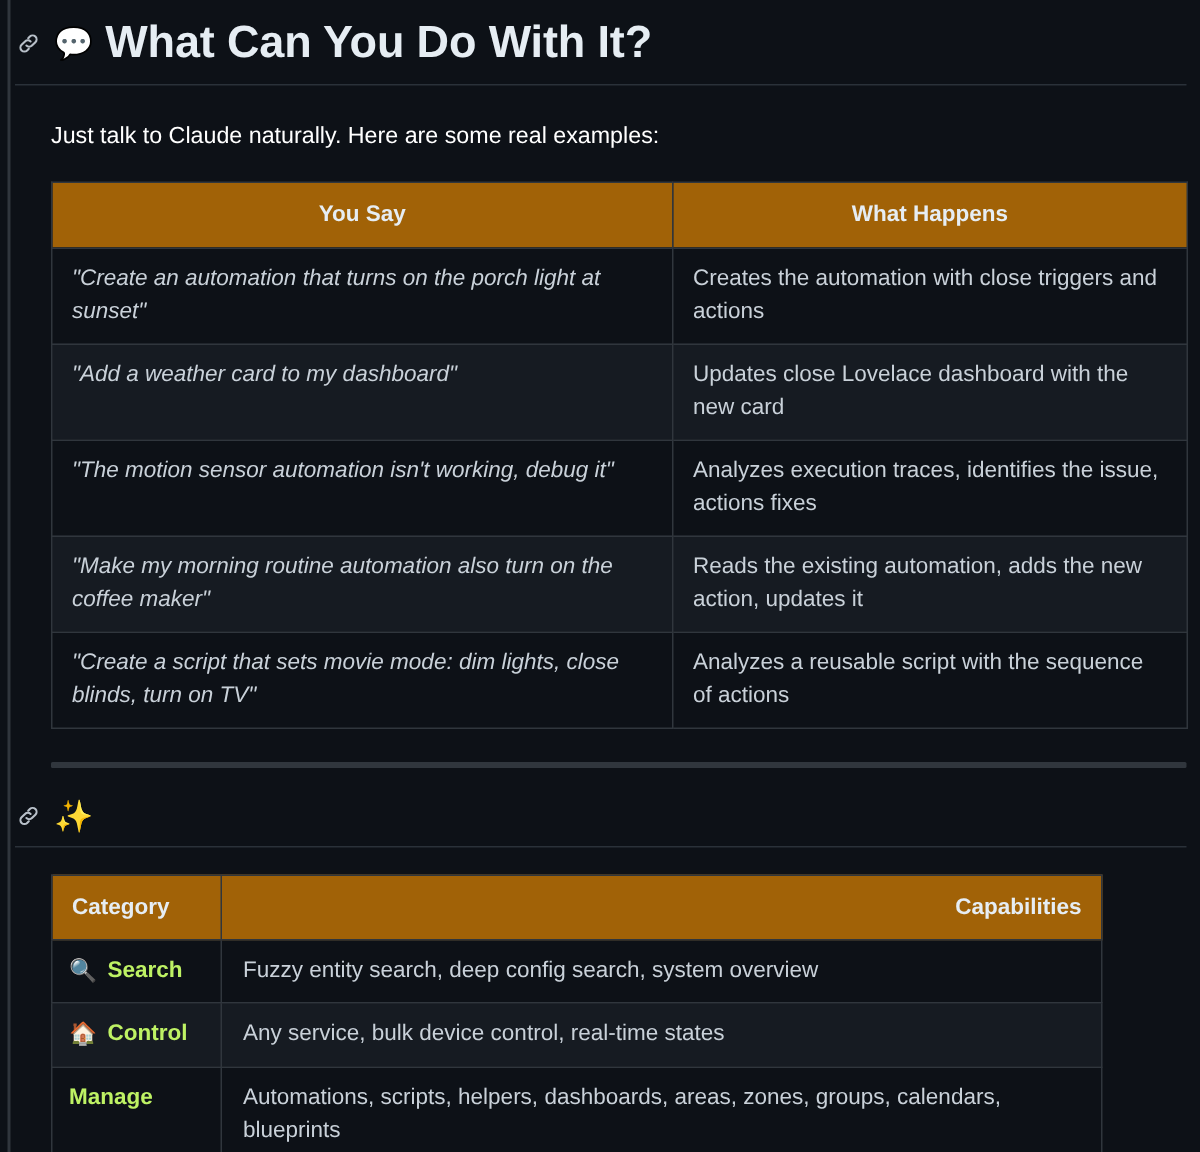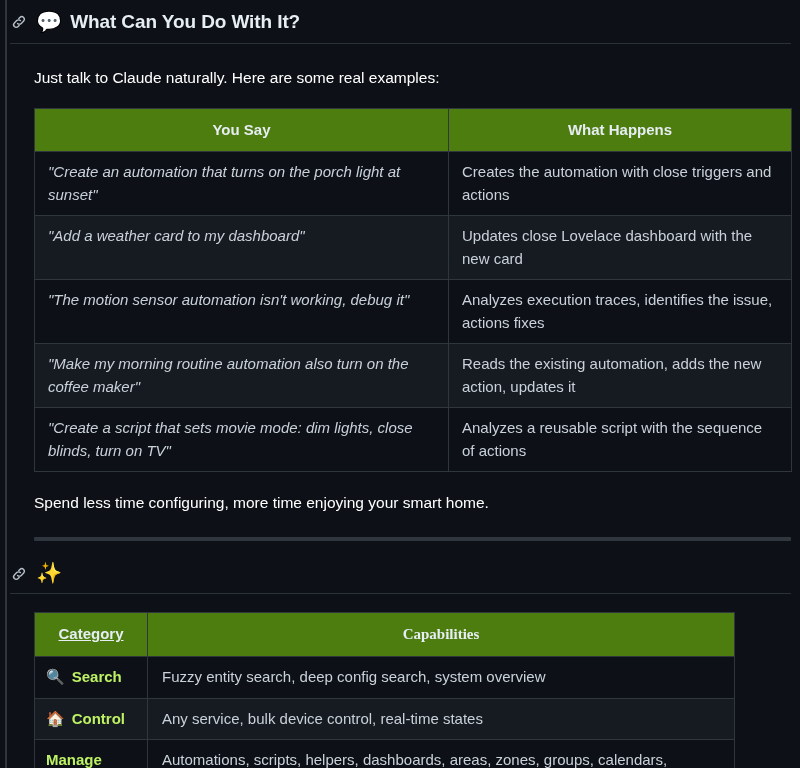--- a/index.html
+++ b/index.html
@@ -62,21 +62,21 @@
     cursor: pointer;
   }
   .anchor-icon svg { display: block; }
   .heading-emoji {
     font-family: "DejaVu Sans", sans-serif;
     font-size: 21px;
     line-height: 1;
     flex: 0 0 auto;
   }
   .heading-text {
-    font-size: 19px;
+    font-size: 30px;
     font-weight: bold;
     color: #e6edf3;
     letter-spacing: -0.1px;
     line-height: 1.2;
   }
 
   
   .para {
     font-size: 15.5px;
     line-height: 1.55;
@@ -117,21 +117,21 @@
   th, td {
     border: 1px solid #30363d;
     padding: 9px 13px;
     vertical-align: top;
     line-height: 1.5;
   }
   thead th {
     text-align: center;
     font-weight: bold;
     color: #e6edf3;
-    background: #4d7c0f;
+    background: #a16207;
     padding-top: 10px;
     padding-bottom: 10px;
   }
   tbody tr:nth-child(odd)  td { background: #0d1117; }
   tbody tr:nth-child(even) td { background: #161b22; }
 
   
   .examples-table col.c1 { width: 414px; }
   .examples-table col.c2 { width: 343px; }
   .examples-table td.say {
@@ -157,22 +157,22 @@
     font-size: 15px;
     line-height: 1;
   }
   .features-table td.cat .cat-label {
     font-weight: bold;
     color: #bef264;
   }
   .features-table td.caps {
     padding-left: 14px;
   }
-  .features-table thead th.cat-head { text-align: center; text-decoration: underline; }
-  .features-table thead th.caps-head { text-align: center; font-family: Liberation Serif, serif; }
+  .features-table thead th.cat-head { text-align: left; }
+  .features-table thead th.caps-head { text-align: right; }
 </style>
 </head>
 <body>
 
 <div class="page">
 
   <div class="left-rail"></div>
 
   <div class="content">
 
@@ -219,21 +219,20 @@
             <td>Reads the existing automation, adds the new action, updates it</td>
           </tr>
           <tr>
             <td class="say">"Create a script that sets movie mode: dim lights, close blinds, turn on TV"</td>
             <td>Analyzes a reusable script with the sequence of actions</td>
           </tr>
         </tbody>
       </table>
     </div>
 
-    <p class="para tight">Spend less time configuring, more time enjoying your smart home.</p>
 
     <hr class="section-divider">
 
     <div class="spacer-before-heading"></div>
 
     <h2 class="heading">
       <span class="anchor-icon">
         <svg width="16" height="16" viewBox="0 0 16 16" fill="none" stroke="currentColor" stroke-width="1.4" stroke-linecap="round">
           <path d="M6.6 9.4a2.6 2.6 0 0 0 3.7 0l2.3-2.3a2.6 2.6 0 0 0-3.7-3.7l-1.1 1.1"></path>
           <path d="M9.4 6.6a2.6 2.6 0 0 0-3.7 0L3.4 8.9a2.6 2.6 0 0 0 3.7 3.7l1.1-1.1"></path>

